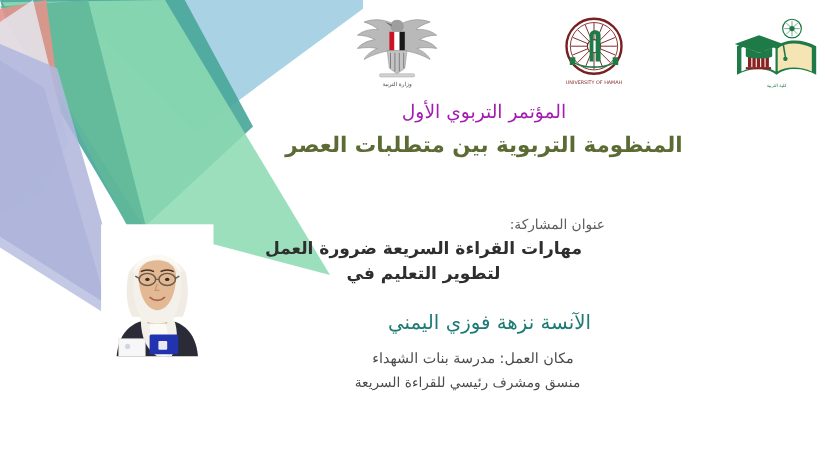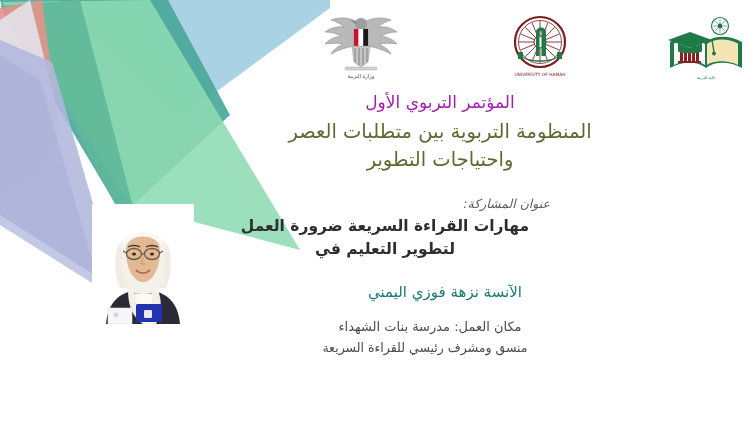--- a/index.html
+++ b/index.html
@@ -47,51 +47,50 @@
     color:#a21caf;
     direction:rtl;
     text-align:center;
     letter-spacing:0px;
   }
   #conf-title {
     position:absolute;
     top:118px; left:240px; width:400px;
     font-family:"DejaVu Sans", sans-serif;
     font-size:19.5px;
-    font-weight:normal;
+    font-weight:bold;
     color:#5b6b33;
     direction:rtl;
     text-align:center;
     line-height:1.45;
   }
 
   #participation-label {
     position:absolute;
     top:196px; left:300px; width:250px;
     font-size:12.5px;
     color:#5c5c5c;
     direction:rtl;
     text-align:right;
-    font-style:italic;
   }
   #participation-title {
     position:absolute;
     top:215px; left:215px; width:340px;
     font-size:15.5px;
     font-weight:bold;
     color:#2e2e2e;
     direction:rtl;
     text-align:center;
     line-height:1.5;
   }
 
   #presenter-name {
     position:absolute;
     top:283px; left:330px; width:230px;
-    font-size:15px;
+    font-size:18px;
     color:#1d7a74;
     direction:rtl;
     text-align:center;
   }
   #workplace {
     position:absolute;
     top:319px; left:300px; width:260px;
     font-size:13px;
     color:#4b4b4b;
     direction:rtl;
@@ -231,21 +230,20 @@
         <circle r="2.4" fill="#1e7a46"></circle>
       </g>
       <text x="46" y="73" text-anchor="middle" font-size="4" fill="#1e7a46" font-family="DejaVu Sans, sans-serif" direction="rtl">كلية التربية</text>
     </svg>
   </div>
 
   <div id="conf-sub">المؤتمر التربوي الأول</div>
 
   <div id="conf-title">
     <div>المنظومة التربوية بين متطلبات العصر</div>
-    <div>واحتياجات التطوير</div>
   </div>
 
   <div id="participation-label">عنوان المشاركة:</div>
 
   <div id="participation-title">
     <div>مهارات القراءة السريعة ضرورة العمل لتطوير التعليم في</div>
   </div>
 
   <div id="presenter-name">الآنسة نزهة فوزي اليمني</div>
 

